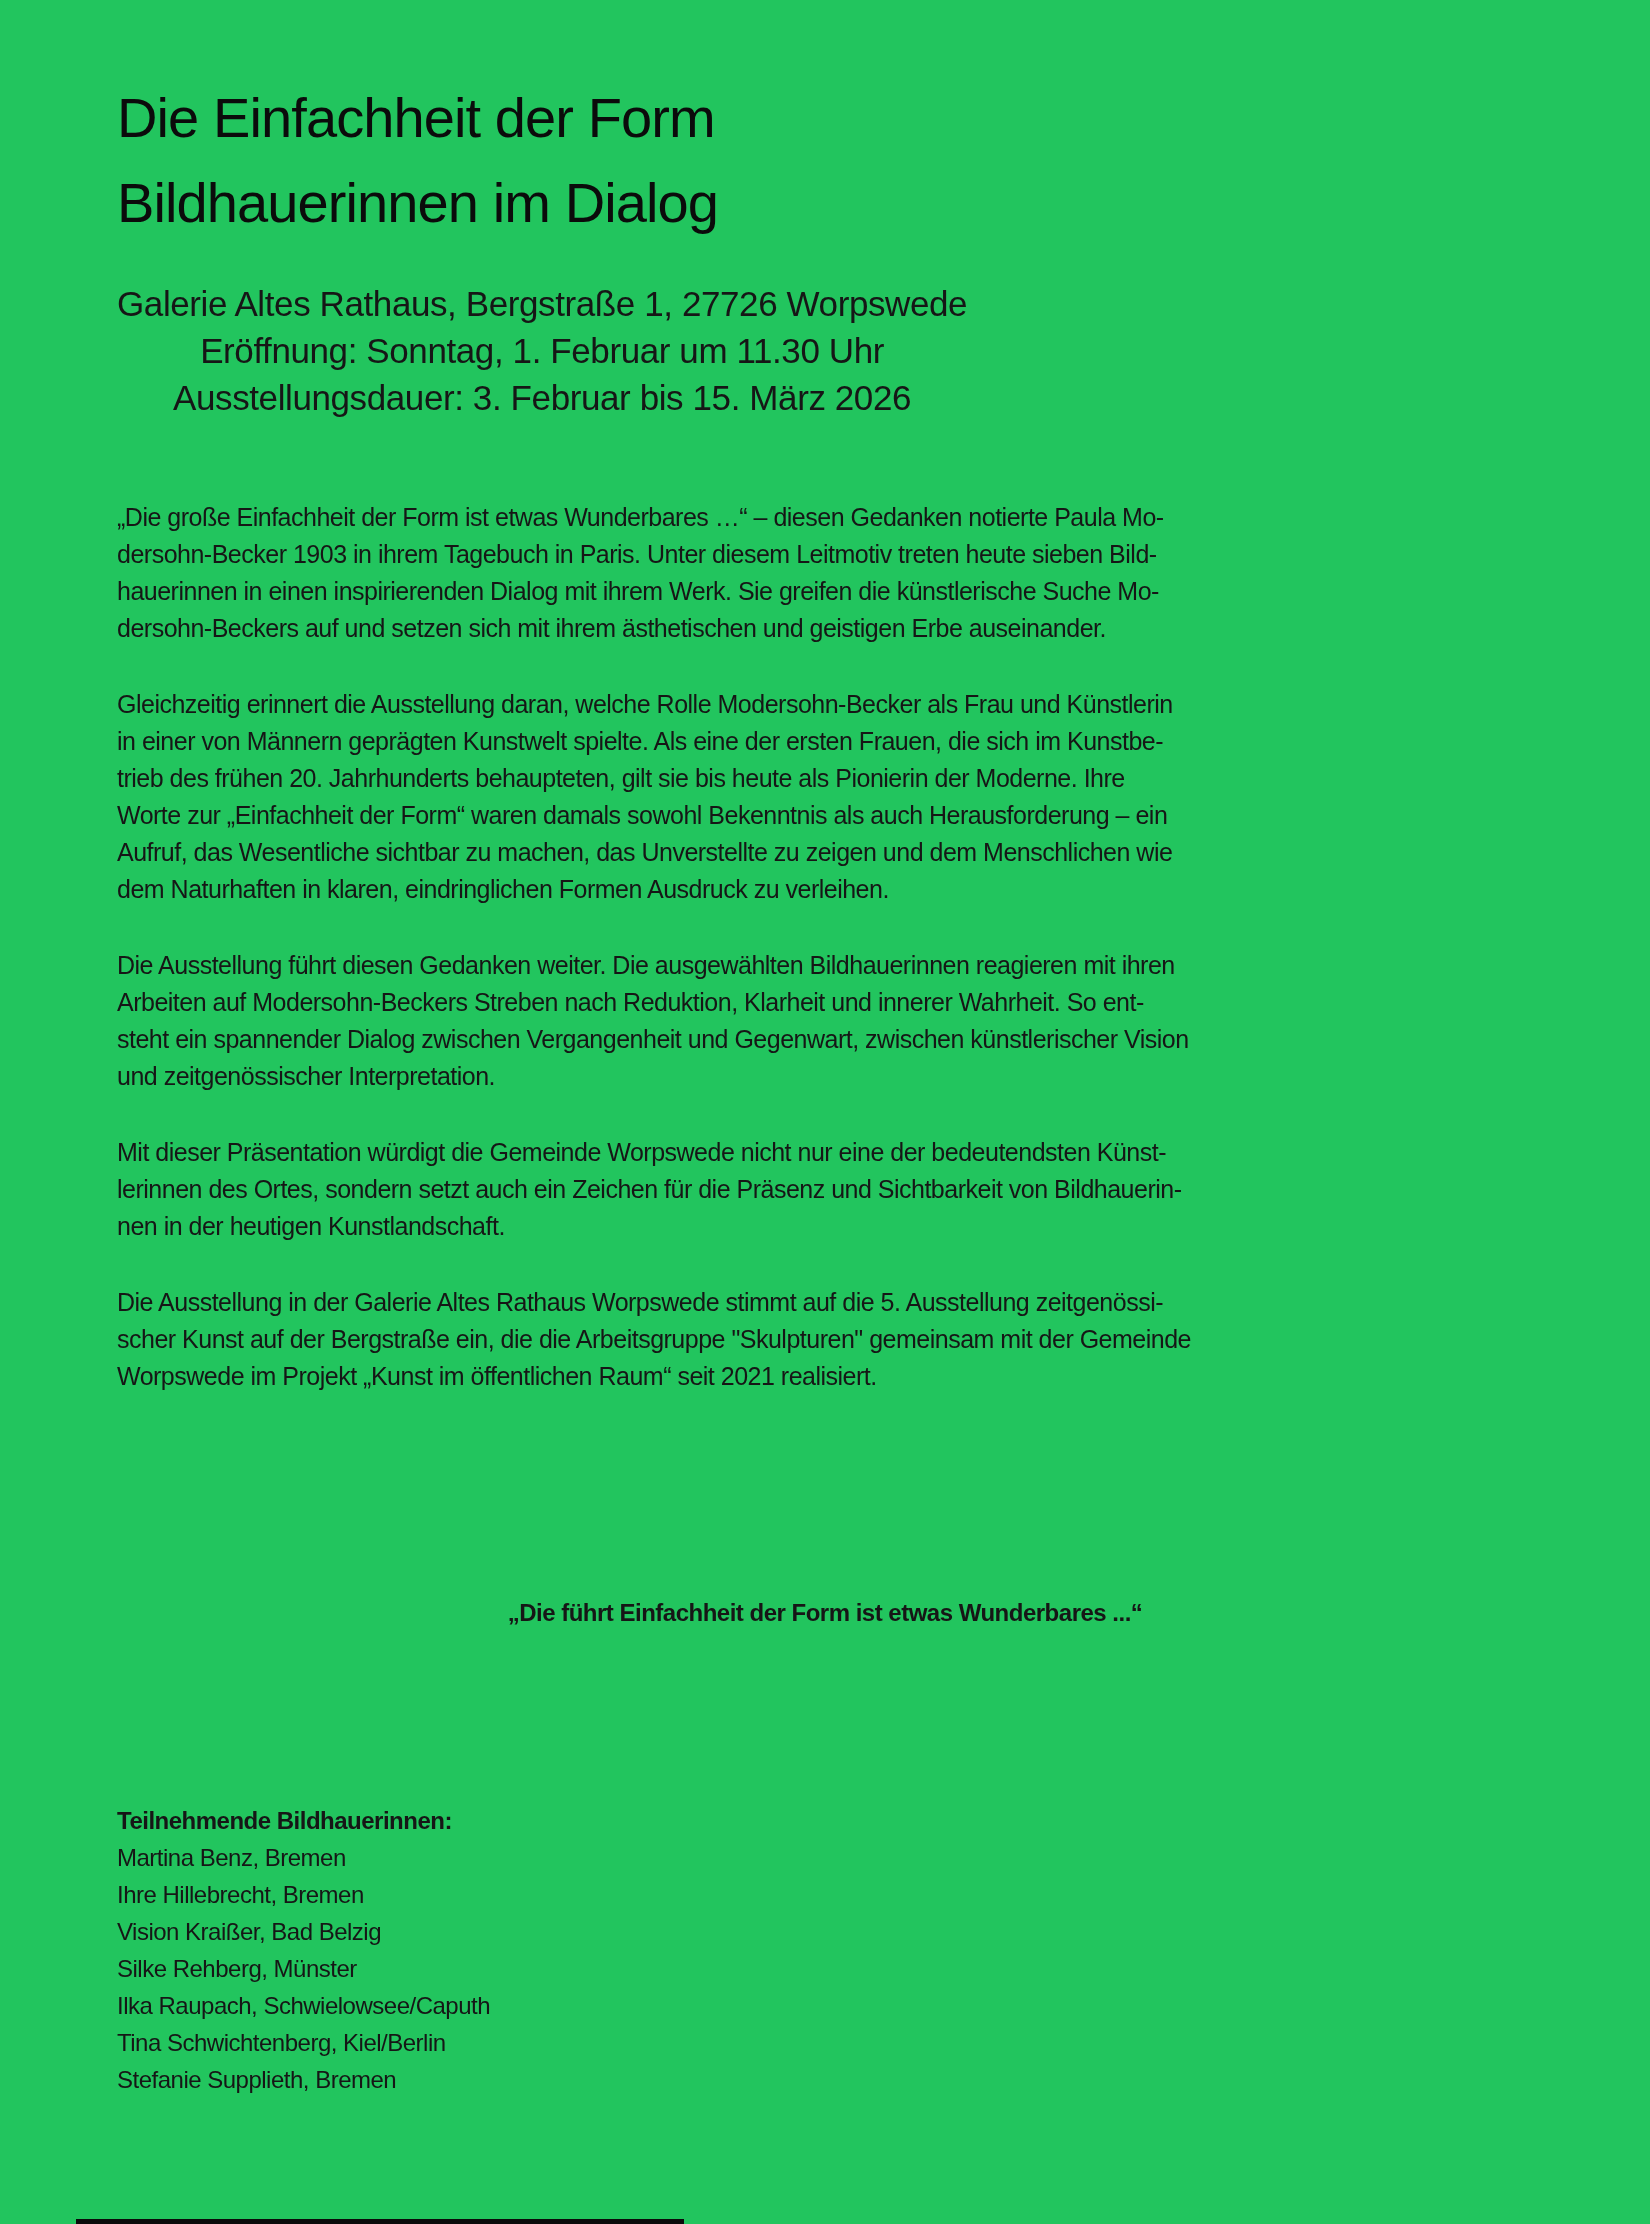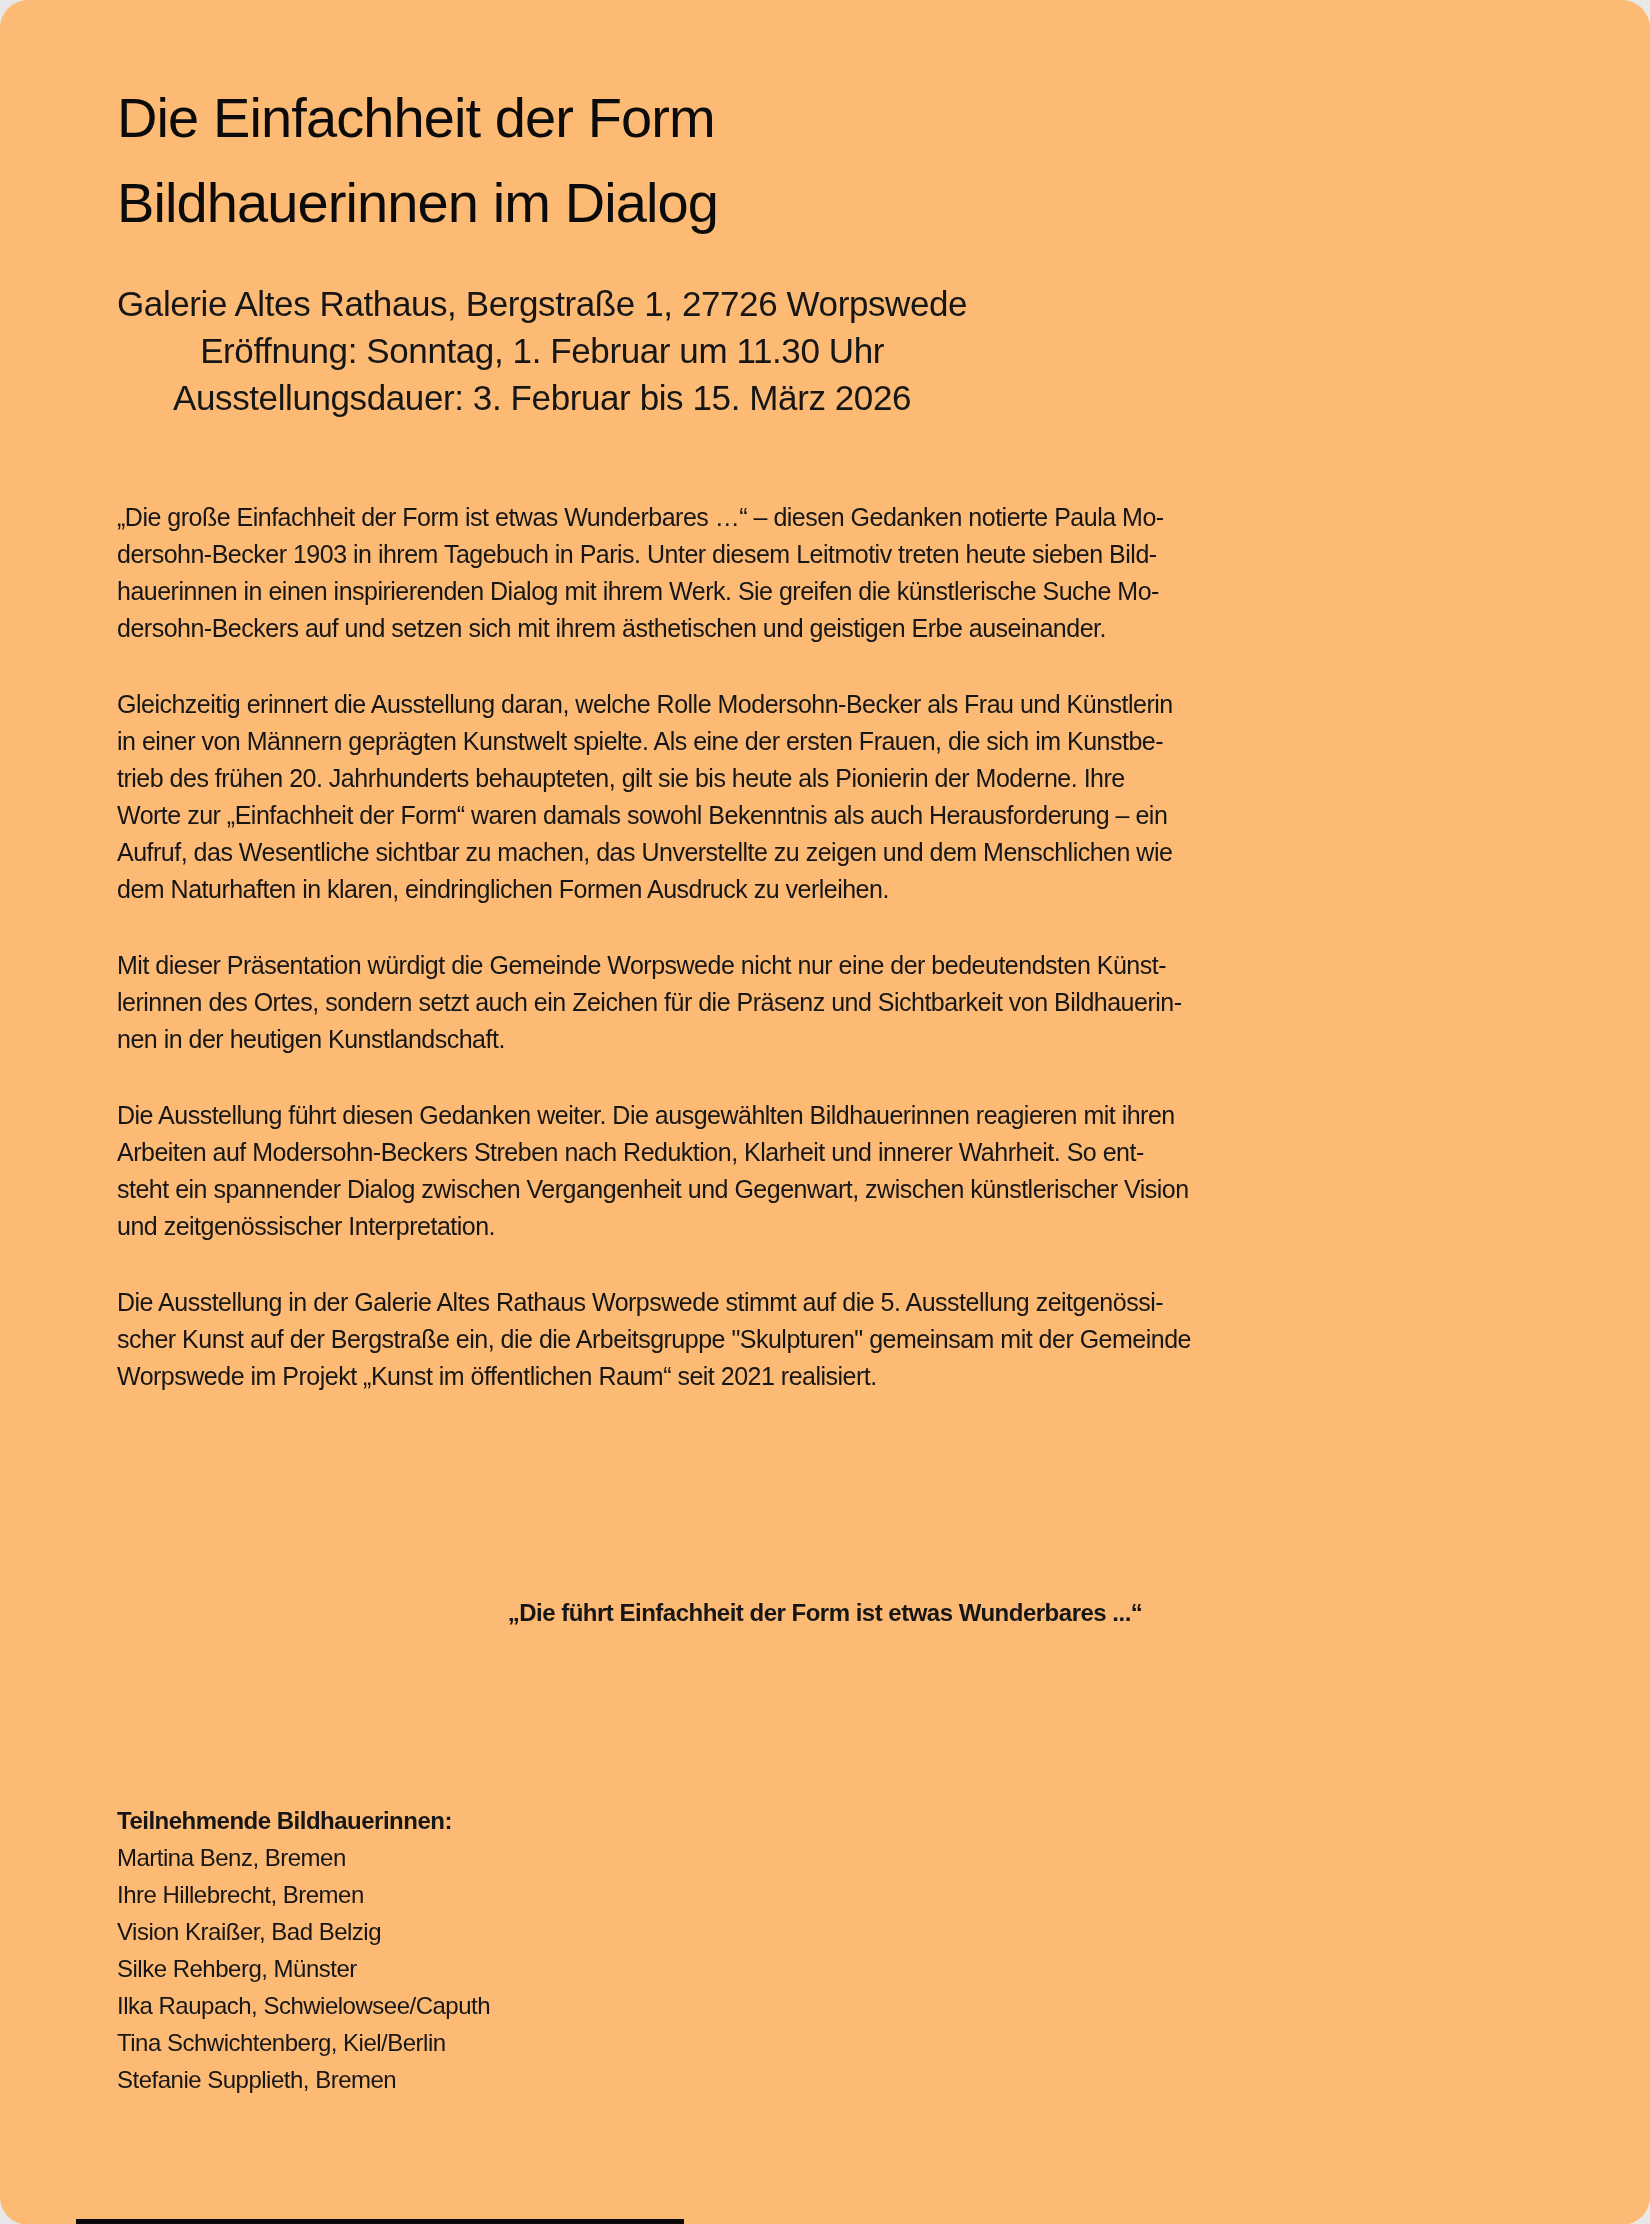--- a/index.html
+++ b/index.html
@@ -4,25 +4,24 @@
 <style>
   html, body {
     margin: 0;
     padding: 0;
     background: #e8e8e8;
   }
   .page {
     position: relative;
     width: 1650px;
     height: 2225px;
-    background: #fdba74;
+    background: #22c55e;
     font-family: "Liberation Sans", sans-serif;
     color: #161616;
     overflow: hidden;
-    border-radius: 28px;
   }
   
   .title {
     position: absolute;
     left: 117px;
     top: 75px;
     margin: 0;
     font-size: 56px;
     font-weight: 400;
     line-height: 85px;
@@ -108,28 +107,28 @@
 hauerinnen in einen inspirierenden Dialog mit ihrem Werk. Sie greifen die künstlerische Suche Mo-
 dersohn-Beckers auf und setzen sich mit ihrem ästhetischen und geistigen Erbe auseinander.</p>
 
       <p class="para">Gleichzeitig erinnert die Ausstellung daran, welche Rolle Modersohn-Becker als Frau und Künstlerin
 in einer von Männern geprägten Kunstwelt spielte. Als eine der ersten Frauen, die sich im Kunstbe-
 trieb des frühen 20. Jahrhunderts behaupteten, gilt sie bis heute als Pionierin der Moderne. Ihre
 Worte zur „Einfachheit der Form“ waren damals sowohl Bekenntnis als auch Herausforderung – ein
 Aufruf, das Wesentliche sichtbar zu machen, das Unverstellte zu zeigen und dem Menschlichen wie
 dem Naturhaften in klaren, eindringlichen Formen Ausdruck zu verleihen.</p>
 
-      <p class="para">Mit dieser Präsentation würdigt die Gemeinde Worpswede nicht nur eine der bedeutendsten Künst-
-lerinnen des Ortes, sondern setzt auch ein Zeichen für die Präsenz und Sichtbarkeit von Bildhauerin-
-nen in der heutigen Kunstlandschaft.</p>
-
       <p class="para">Die Ausstellung führt diesen Gedanken weiter. Die ausgewählten Bildhauerinnen reagieren mit ihren
 Arbeiten auf Modersohn-Beckers Streben nach Reduktion, Klarheit und innerer Wahrheit. So ent-
 steht ein spannender Dialog zwischen Vergangenheit und Gegenwart, zwischen künstlerischer Vision
 und zeitgenössischer Interpretation.</p>
+
+      <p class="para">Mit dieser Präsentation würdigt die Gemeinde Worpswede nicht nur eine der bedeutendsten Künst-
+lerinnen des Ortes, sondern setzt auch ein Zeichen für die Präsenz und Sichtbarkeit von Bildhauerin-
+nen in der heutigen Kunstlandschaft.</p>
 
       <p class="para">Die Ausstellung in der Galerie Altes Rathaus Worpswede stimmt auf die 5. Ausstellung zeitgenössi-
 scher Kunst auf der Bergstraße ein, die die Arbeitsgruppe "Skulpturen" gemeinsam mit der Gemeinde
 Worpswede im Projekt „Kunst im öffentlichen Raum“ seit 2021 realisiert.</p>
 
     </div>
 
   <div class="quote">
     <div class="quote-text">„Die führt Einfachheit der Form ist etwas Wunderbares ...“</div>
   </div>

